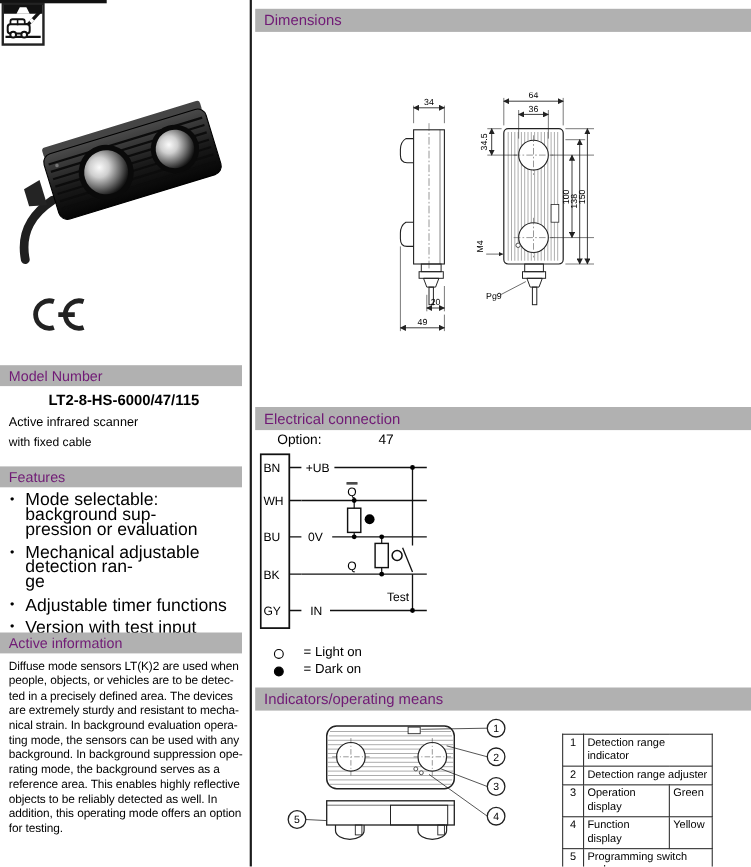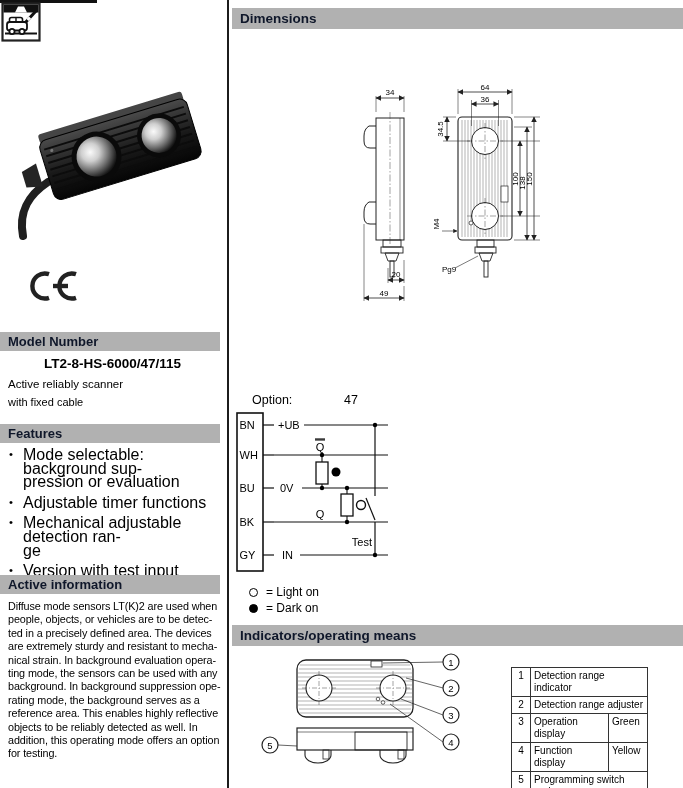--- a/index.html
+++ b/index.html
@@ -5,41 +5,41 @@
   html,body{margin:0;padding:0;background:#fff;}
   #page{position:relative;width:683px;height:788px;background:#fff;
         font-family:"Liberation Sans",sans-serif;color:#000;overflow:hidden;}
   .abs{position:absolute;}
 
   
   .v-divider{left:227px;top:0;width:2px;height:788px;background:#1c1c1c;}
   .top-strip{left:0;top:0;width:97px;height:3px;background:#111;}
 
   
-  .bar{background:#b1b1b1;color:#0f172a;font-weight:bold;overflow:hidden;white-space:nowrap;}
+  .bar{background:#b1b1b1;color:#701a75;font-weight:normal;overflow:hidden;white-space:nowrap;}
   .bar-left{left:0;width:220px;height:19px;font-size:13px;line-height:19px;padding-left:8px;box-sizing:border-box;}
   .bar-right{left:232px;width:451px;height:21px;font-size:13.5px;line-height:21px;padding-left:8px;box-sizing:border-box;}
 
   
   .model-number{left:8px;top:356px;font-size:13.5px;font-weight:bold;padding-left:36px;}
   .model-desc1{left:8px;top:378px;font-size:11.5px;}
   .model-desc2{left:8px;top:396px;font-size:11px;}
 
   .features-list{left:8px;top:448px;width:214px;}
   .feat-item{position:relative;padding-left:15px;margin-bottom:7px;font-size:16px;
              line-height:13.6px;white-space:pre-line;}
   .feat-item::before{content:"\2022";position:absolute;left:1px;top:0;font-size:11.3px;}
 
   .prod-text{left:8px;top:600px;width:218px;font-size:10.8px;line-height:13.4px;
              letter-spacing:-0.1px;white-space:pre-line;}
 
   
   .opt-label{left:252px;top:393px;font-size:12.5px;}
   .opt-value{left:344px;top:393px;font-size:12.5px;}
-  .legend-row{left:249px;font-size:12px;line-height:14px;display:flex;align-items:center;gap:8px;}
+  .legend-row{left:249px;font-size:12px;line-height:14px;display:flex;align-items:flex-end;gap:18px;}
   .sym{display:inline-block;width:9px;height:9px;border:1.6px solid #000;border-radius:50%;box-sizing:border-box;}
   .sym.filled{background:#000;}
 
   
   .ind-table{position:absolute;left:511px;top:667px;width:137px;border-collapse:collapse;
              font-size:10px;line-height:12px;}
   .ind-table td{border:1px solid #333;padding:2px 3px;vertical-align:top;}
   .ind-table td.num{width:12px;text-align:center;}
   .ind-table td.val{width:32px;}
   .ind-table td.lbl{white-space:pre-line;}
@@ -111,30 +111,30 @@
   </svg>
 
   <svg class="abs" style="left:26px;top:268px;" width="56" height="36" viewBox="0 0 56 36" aria-label="CE">
     <path d="M23,6.2 A12.5,12.5 0 1 0 23,29.8" fill="none" stroke="#222" stroke-width="4.4"></path>
     <path d="M50,6.2 A12.5,12.5 0 1 0 50,29.8" fill="none" stroke="#222" stroke-width="4.4"></path>
     <line x1="27" y1="18" x2="42" y2="18" stroke="#222" stroke-width="4.4"></line>
   </svg>
 
   <div class="abs bar bar-left" style="top:332px;">Model Number</div>
   <div class="abs model-number">LT2-8-HS-6000/47/115</div>
-  <div class="abs model-desc1">Active reliably scanner</div>
+  <div class="abs model-desc1">Active infrared scanner</div>
   <div class="abs model-desc2">with fixed cable</div>
 
   <div class="abs bar bar-left" style="top:424px;">Features</div>
   <div class="abs features-list">
     <div class="feat-item">Mode selectable: background sup-
 pression or evaluation</div>
-    <div class="feat-item">Adjustable timer functions</div>
     <div class="feat-item">Mechanical adjustable detection ran-
 ge</div>
+    <div class="feat-item">Adjustable timer functions</div>
     <div class="feat-item">Version with test input</div>
   </div>
 
   <div class="abs bar bar-left" style="top:575px;">Active information</div>
   <div class="abs prod-text">Diffuse mode sensors LT(K)2 are used when
 people, objects, or vehicles are to be detec-
 ted in a precisely defined area. The devices
 are extremely sturdy and resistant to mecha-
 nical strain. In background evaluation opera-
 ting mode, the sensors can be used with any
@@ -244,20 +244,21 @@
     <text class="dim-t" x="127" y="5.5" text-anchor="middle">64</text>
     <text class="dim-t" x="127" y="17.5" text-anchor="middle">36</text>
     <text class="dim-t" x="85" y="45" text-anchor="middle" transform="rotate(-90 85 45)">34.5</text>
     <text class="dim-t" x="159.5" y="95" text-anchor="middle" transform="rotate(-90 159.5 95)">100</text>
     <text class="dim-t" x="166.5" y="99" text-anchor="middle" transform="rotate(-90 166.5 99)">138</text>
     <text class="dim-t" x="173.5" y="95" text-anchor="middle" transform="rotate(-90 173.5 95)">150</text>
     <text class="dim-t" x="81" y="140" text-anchor="middle" transform="rotate(-90 81 140)">M4</text>
     <text class="dim-t" x="91" y="188" text-anchor="middle">Pg9</text>
   </svg>
 
+  <div class="abs bar bar-right" style="top:370px;">Electrical connection</div>
   <div class="abs opt-label">Option:</div>
   <div class="abs opt-value">47</div>
 
   <svg class="abs" style="left:236px;top:410px;" width="160" height="168" viewBox="0 0 160 168">
     <g stroke="#111" fill="none">
       <rect x="1" y="3" width="26" height="158" stroke-width="1.6"></rect>
 
       <line x1="27" y1="15" x2="38" y2="15" stroke-width="1.2"></line>
       <line x1="27" y1="45" x2="38" y2="45" stroke-width="1.2"></line>
       <line x1="27" y1="78" x2="38" y2="78" stroke-width="1.2"></line>

